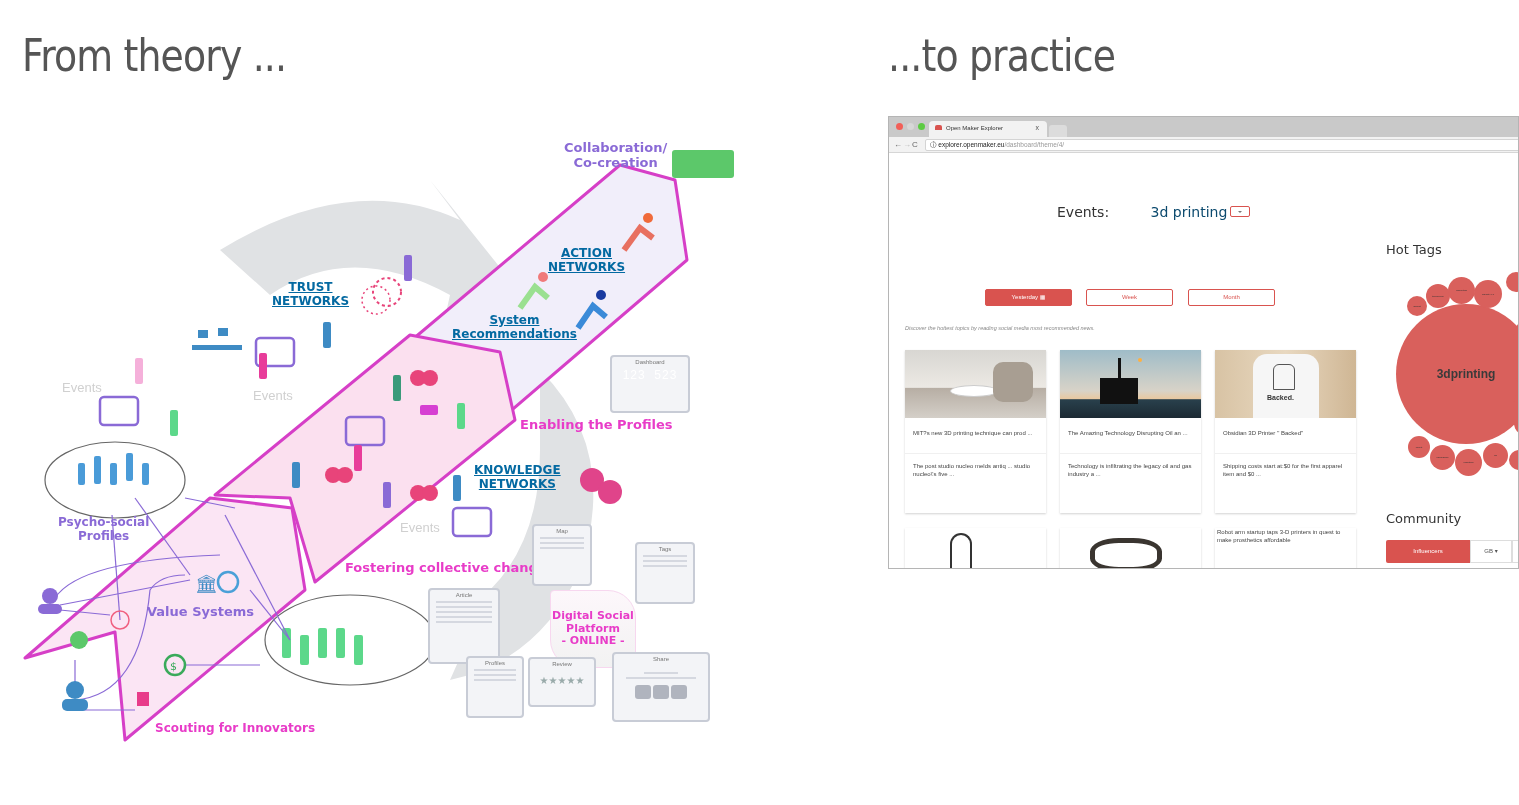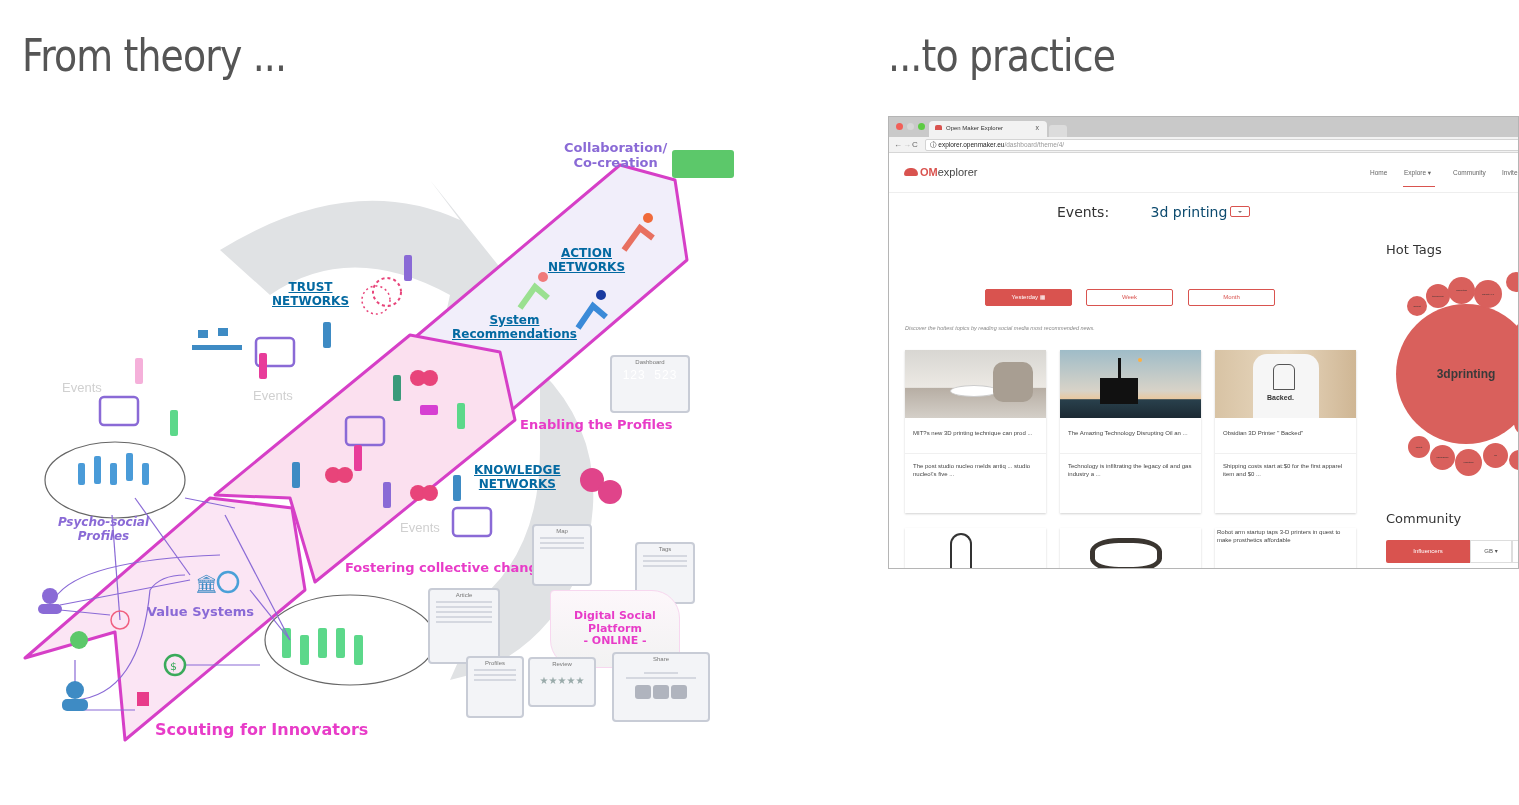--- a/index.html
+++ b/index.html
@@ -191,23 +191,23 @@
 
   <div class="dlabel violet" style="left:544px; top:20px; font-size:13px;">Collaboration/<br>Co-creation</div>
   <div class="dlabel magenta" style="left:528px; top:126px; font-size:12px;">ACTION<br>NETWORKS</div>
   <div class="dlabel magenta" style="left:432px; top:193px; font-size:12px; font-weight:bold;">System<br>Recommendations</div>
   <div class="dlabel magenta" style="left:252px; top:160px; font-size:12px;">TRUST<br>NETWORKS</div>
 
 
   <div class="dlabel pink" style="left:500px; top:297px; font-size:13px;">Enabling the Profiles</div>
   <div class="dlabel magenta" style="left:454px; top:343px; font-size:12px;">KNOWLEDGE<br>NETWORKS</div>
   <div class="dlabel pink" style="left:325px; top:440px; font-size:13px;">Fostering collective change</div>
-  <div class="dlabel violet" style="left:38px; top:395px; font-size:12px;font-style:italic;">Psycho-social<br>Profiles</div>
+  <div class="dlabel violet" style="left:38px; top:395px; font-size:12px;">Psycho-social<br>Profiles</div>
   <div class="dlabel violet" style="left:127px; top:484px; font-size:13px;">Value Systems</div>
-  <div class="dlabel pink" style="left:135px; top:601px; font-size:16px;">Scouting for Innovators</div>
+  <div class="dlabel pink" style="left:135px; top:601px; font-size:12px;">Scouting for Innovators</div>
 
   <div class="events" style="left:42px; top:260px;">Events</div>
   <div class="events" style="left:233px; top:268px;">Events</div>
   <div class="events" style="left:380px; top:400px;">Events</div>
 
   <div class="mock" style="left:590px; top:235px; width:80px; height:58px;">
     <div>Dashboard</div>
     <div style="font-size:12px; color:#fff; margin-top:3px; letter-spacing:1px;"><span>123</span>&nbsp;&nbsp;<span>523</span></div>
   </div>
   <div class="mock" style="left:512px; top:404px; width:60px; height:62px;">
@@ -216,21 +216,21 @@
       <div class="bar"></div>
       <div class="bar"></div>
     </div>
   <div class="mock" style="left:615px; top:422px; width:60px; height:62px;">
       <div>Tags</div>
       <div class="bar"></div>
       <div class="bar"></div>
       <div class="bar"></div>
     </div>
 
-  <div class="boxlbl" style="left:530px; top:470px; width:130px; height:78px;">
+  <div class="boxlbl" style="left:530px; top:470px; width:86px; height:78px;">
     <div class="dlabel pink" style="position:static; font-size:11px;">Digital Social<br>Platform<br>- ONLINE -</div>
   </div>
 
   <div class="mock" style="left:408px; top:468px; width:72px; height:76px;">
       <div>Article</div>
       <div class="bar"></div>
       <div class="bar"></div>
       <div class="bar"></div>
       <div class="bar"></div>
       <div class="bar"></div>
@@ -271,30 +271,20 @@
     <span class="navg" style="left:5px;">←</span>
     <span class="navg" style="left:14px; color:#bbb;">→</span>
     <span class="navg" style="left:23px;">C</span>
     <div id="omnibox" style="left:36px;">
       <span>ⓘ</span>
       <span>explorer.openmaker.eu</span><span class="path">/dashboard/theme/4/</span>
     </div>
   </div>
 
   <div id="page">
-    <div id="navbar">
-      <div id="logo">
-        <span id="logo-icon"></span><span class="om">OM</span><span>explorer</span>
-      </div>
-      <span class="nav-item" style="left:481px;">Home</span>
-      <span class="nav-item" style="left:515px;">Explore ▾</span>
-      <span id="nav-explore-underline"></span>
-      <span class="nav-item" style="left:564px;">Community</span>
-      <span class="nav-item" style="left:613px;">Invite</span>
-    </div>
 
     <div id="topic">
       <span>Events: </span><span class="val">3d printing</span><span id="topic-dd"></span>
     </div>
 
     <div class="period active" style="left:96px;">Yesterday ▦</div>
     <div class="period" style="left:197px;">Week</div>
     <div class="period" style="left:299px;">Month</div>
 
     <div id="hint">Discover the hottest topics by reading social media most recommended news.</div>

